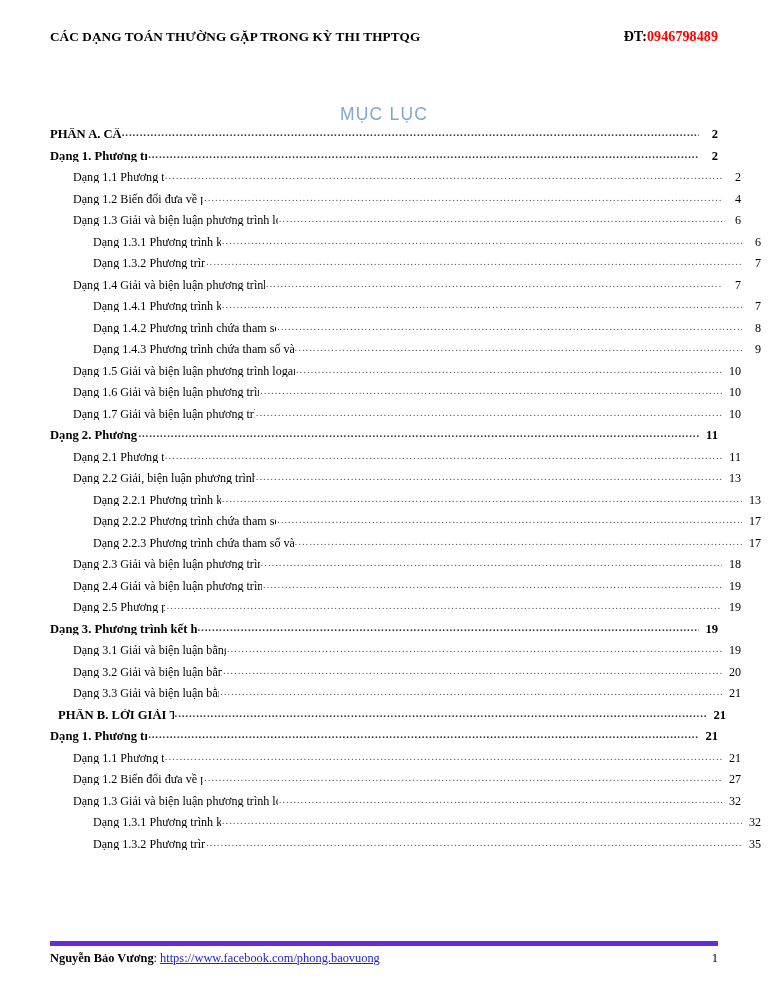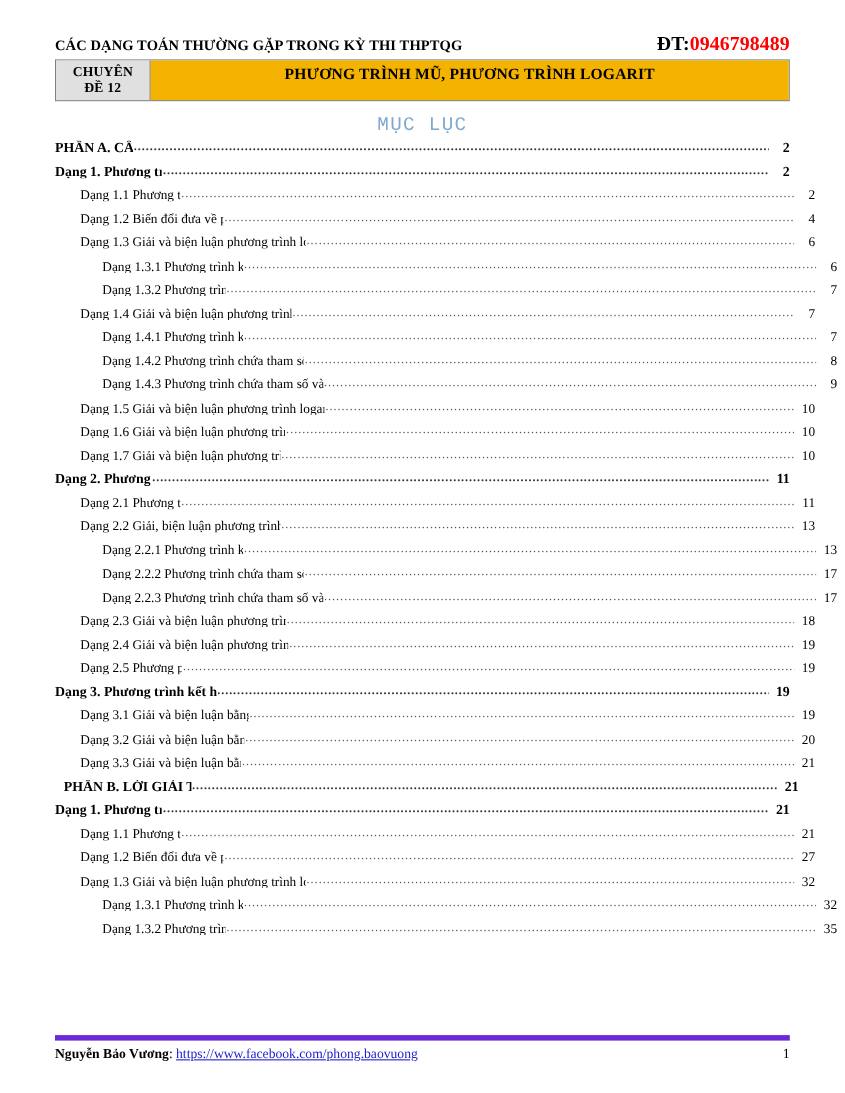--- a/index.html
+++ b/index.html
@@ -40,21 +40,21 @@
     font-weight: bold;
     letter-spacing: 0.1px;
     line-height: 1.25;
     padding-bottom: 2px;
   }
   .header-title-left {
     white-space: nowrap;
   }
   .header-phone {
     white-space: nowrap;
-    font-size: 18px;
+    font-size: 14px;
   }
   .header-phone .lbl { color: #000; }
   .header-phone .num { color: #ff0000; }
 
   .banner {
     display: flex;
     width: 668px;
     height: 38px;
     border: 1px solid #808080;
     box-sizing: border-box;
@@ -90,21 +90,21 @@
     color: #000;
   }
 
   
   .toc-title {
     position: absolute;
     top: 104px;
     left: 0;
     width: 768px;
     text-align: center;
-    font-family: Liberation Mono, monospace;
+    font-family: Liberation Sans, sans-serif;
     font-size: 17.5px;
     letter-spacing: 1.2px;
     color: #7fa8d0;
     font-weight: 400;
   }
 
   
   .toc {
     position: absolute;
     top: 128px;
@@ -209,29 +209,20 @@
 <div class="page">
 
   <div class="doc-header">
     <div class="header-line">
       <span class="header-title-left">CÁC DẠNG TOÁN THƯỜNG GẶP TRONG KỲ THI THPTQG</span>
       <span class="header-phone">
         <span class="lbl">ĐT:</span><span class="num">0946798489</span>
       </span>
     </div>
 
-    <div class="banner">
-      <div class="banner-badge">
-        <span>CHUYÊN</span>
-        <span>ĐỀ 12</span>
-      </div>
-      <div class="banner-main">
-        <span>PHƯƠNG TRÌNH MŨ, PHƯƠNG TRÌNH LOGARIT</span>
-      </div>
-    </div>
   </div>
 
   <div class="toc-title">MỤC LỤC</div>
 
   <div class="toc" id="toc-list">
       <div class="toc-entry lvl1">
         <span class="label">PHẦN A. CÂU HỎI</span>
         <span class="leader"></span>
         <span class="pageno">2</span>
       </div>

